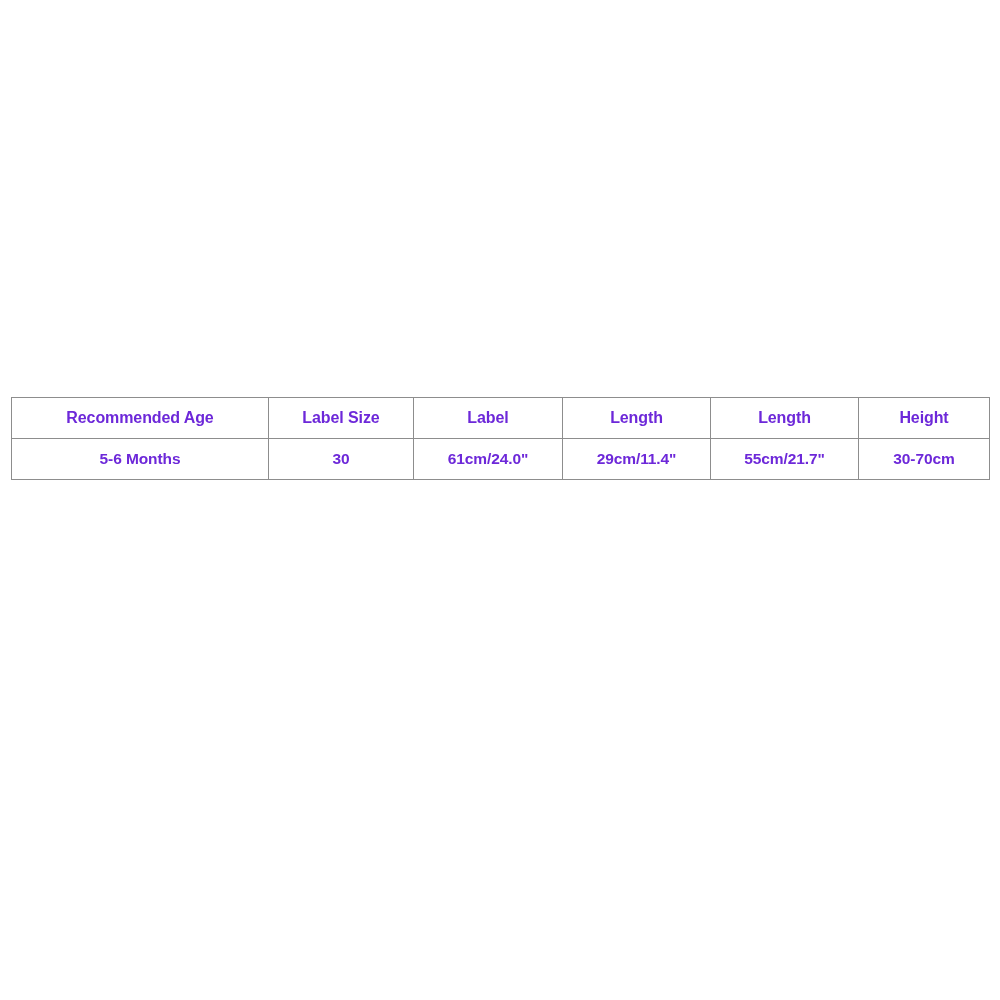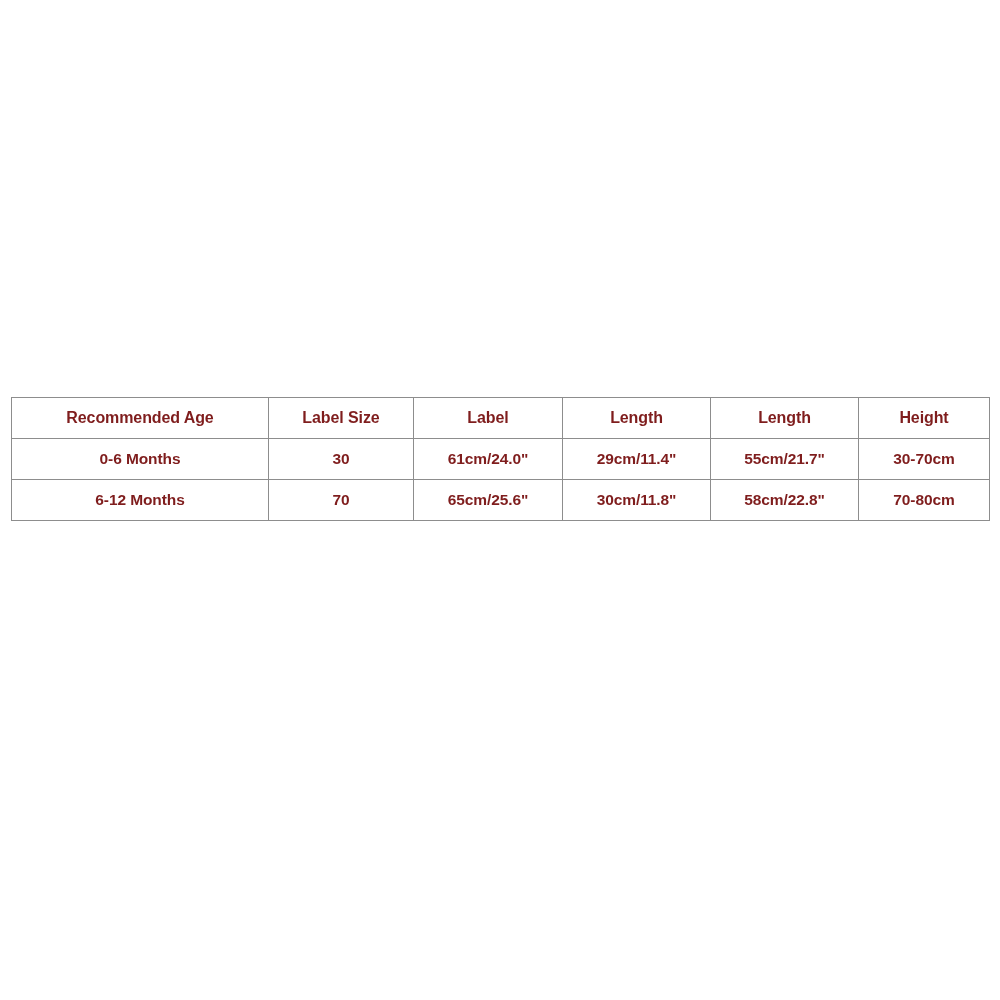--- a/index.html
+++ b/index.html
@@ -33,21 +33,21 @@
   }
   table.size-chart th,
   table.size-chart td {
     border: 1px solid #8d8d8d;
     height: 40px;
     padding: 0 2px;
     text-align: center;
     vertical-align: middle;
     font-weight: bold;
     font-size: 15.5px;
-    color: #7f1d1d;
+    color: #6d28d9;
     letter-spacing: -0.1px;
     white-space: nowrap;
     background: #ffffff;
   }
   table.size-chart th {
     font-size: 16px;
   }
   
   col.c0 { width: 257px; }
   col.c1 { width: 145px; }
@@ -75,31 +75,23 @@
           <th>Recommended Age</th>
           <th>Label Size</th>
           <th>Label</th>
           <th>Length</th>
           <th>Length</th>
           <th>Height</th>
         </tr>
       </thead>
       <tbody>
         <tr>
-          <td>0-6 Months</td>
+          <td>5-6 Months</td>
           <td>30</td>
           <td>61cm/24.0"</td>
           <td>29cm/11.4"</td>
           <td>55cm/21.7"</td>
           <td>30-70cm</td>
-        </tr>
-        <tr>
-          <td>6-12 Months</td>
-          <td>70</td>
-          <td>65cm/25.6"</td>
-          <td>30cm/11.8"</td>
-          <td>58cm/22.8"</td>
-          <td>70-80cm</td>
         </tr>
       </tbody>
     </table>
   </div>
 </div>
 
 </body></html>

